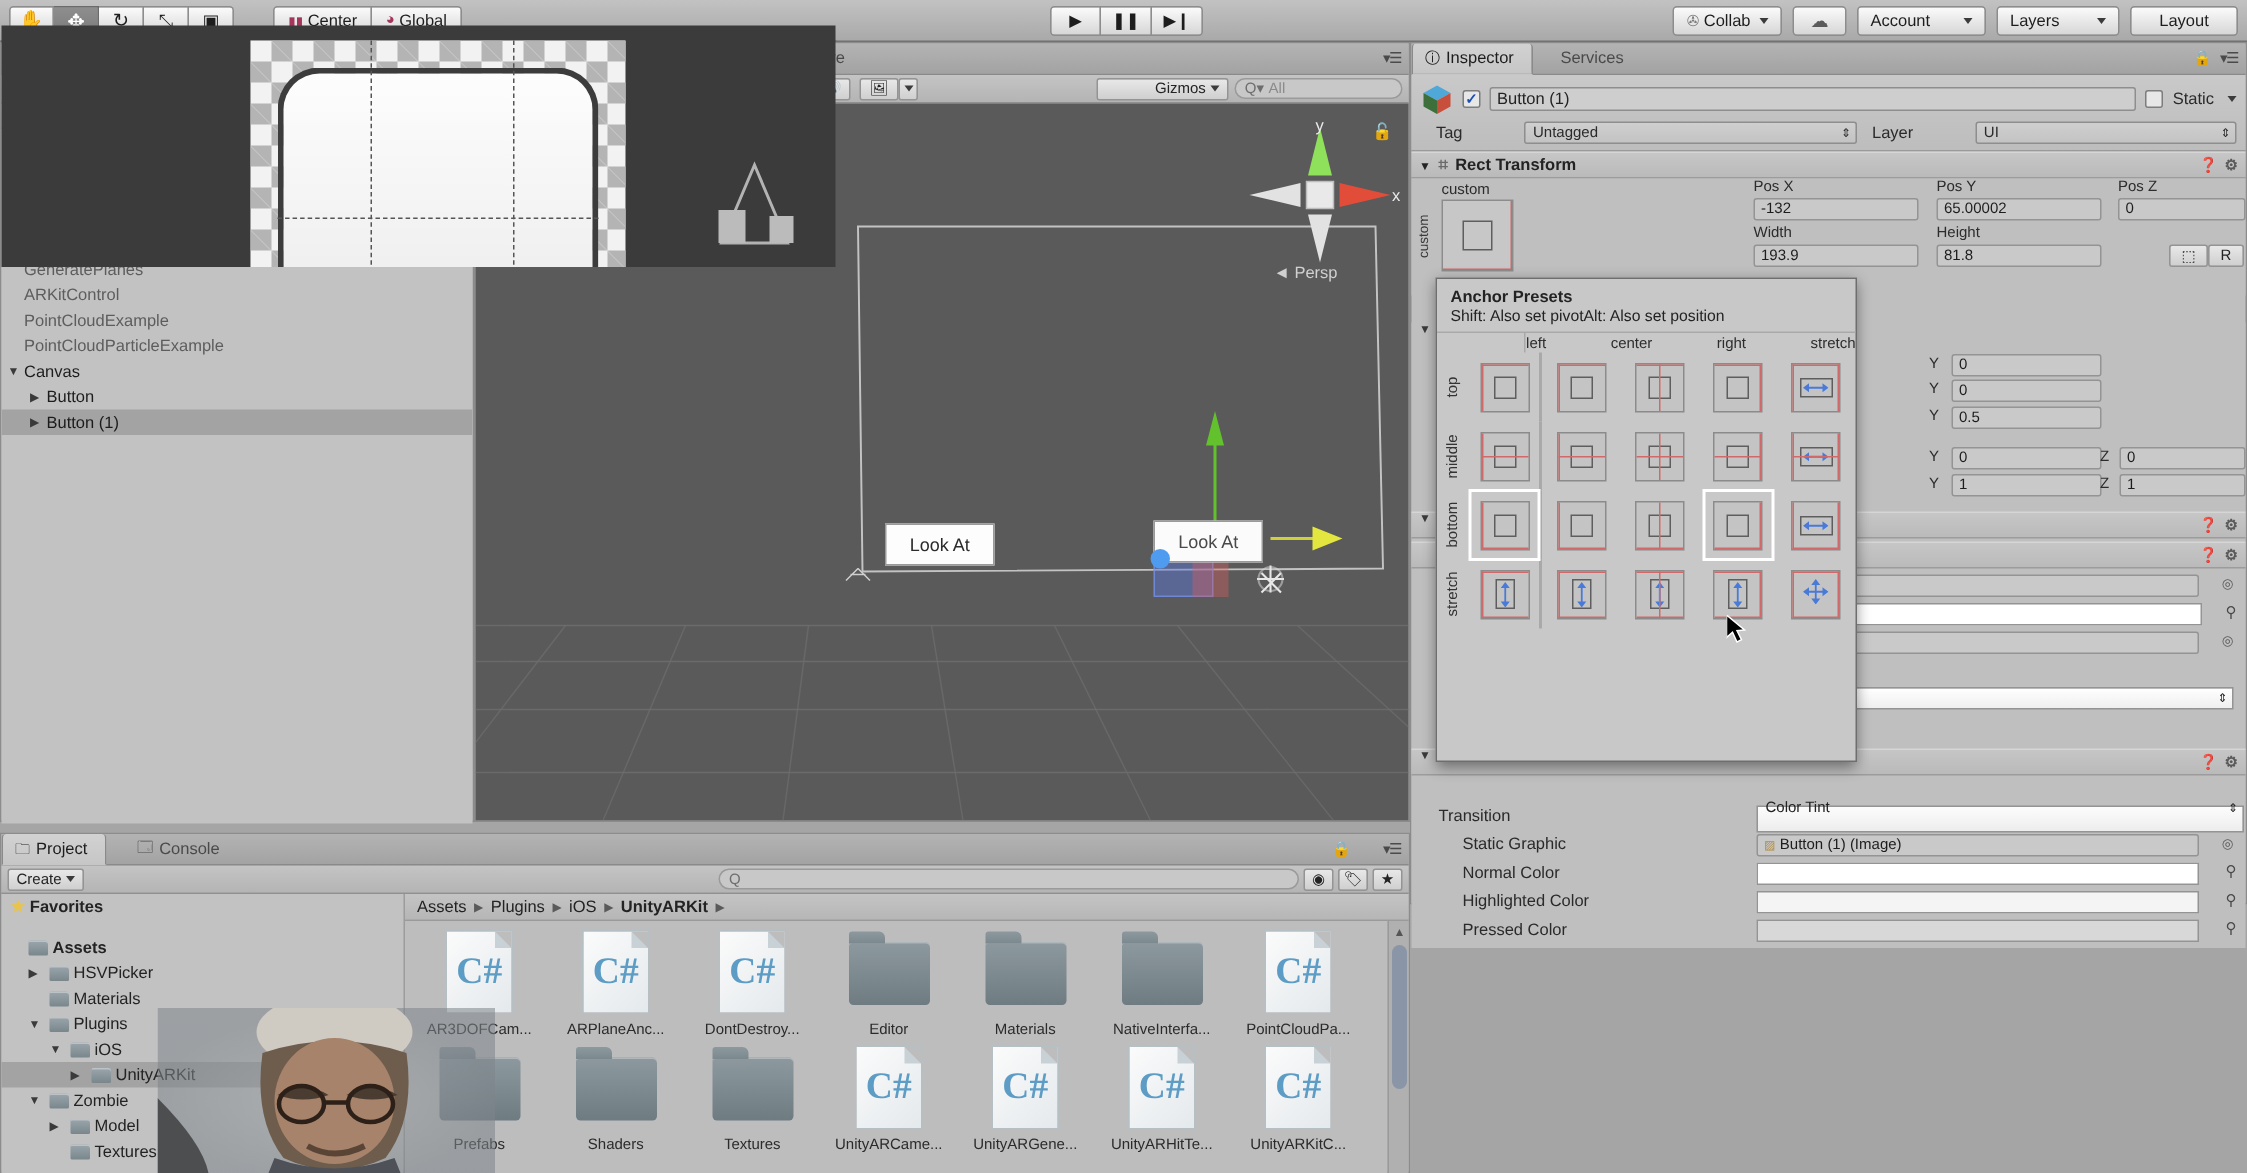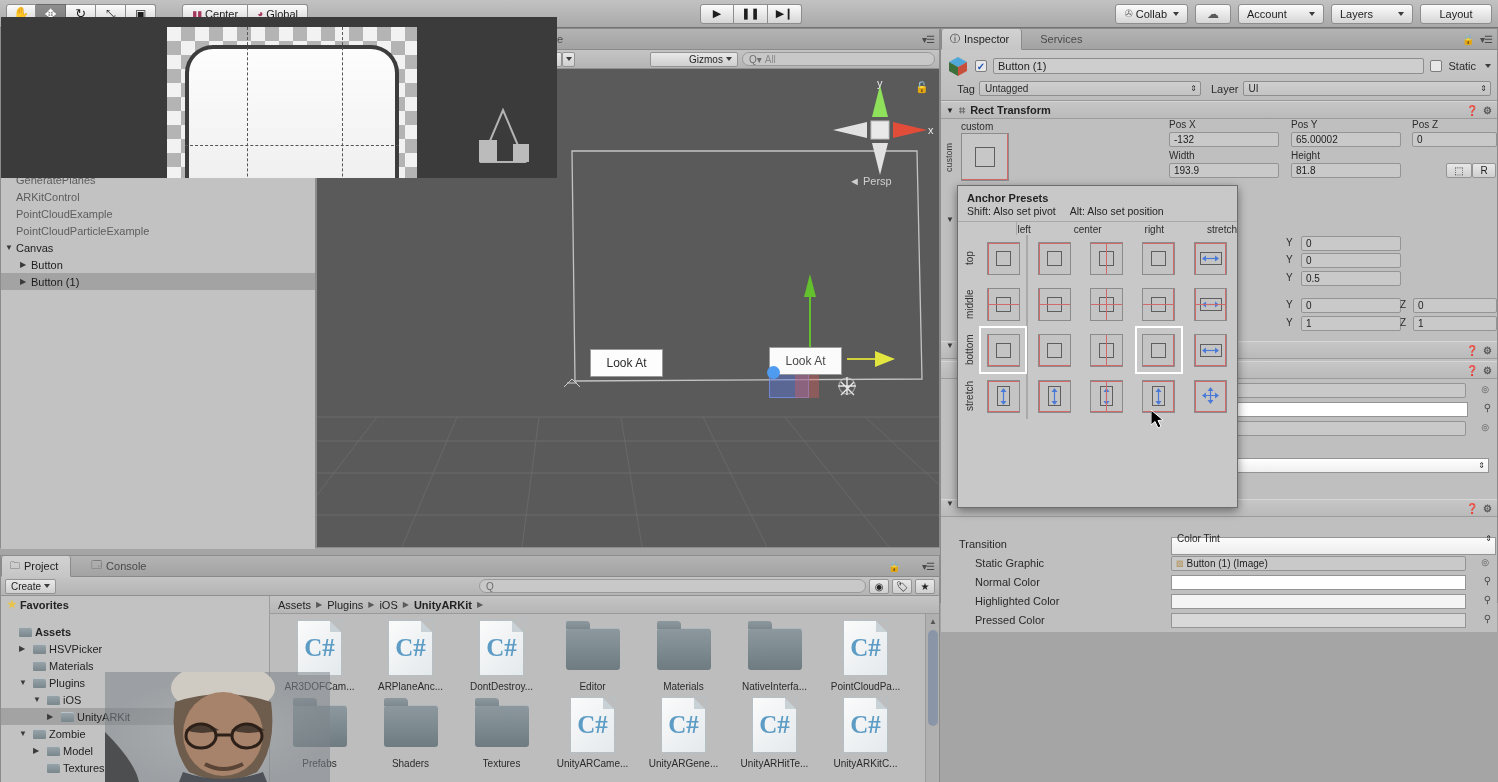--- a/index.html
+++ b/index.html
@@ -95,37 +95,37 @@
   .insphdr { background:linear-gradient(#c9c9c9,#bdbdbd); padding:5px 6px 4px 6px; border-bottom:1px solid #9a9a9a; }
   .inspname { display:flex; align-items:center; gap:6px; }
   .cube { width:22px;height:22px; position:relative; flex:none;}
   .namefield { flex:1; height:16px; background:#cecece; border:1px solid #8e8e8e; border-radius:2px;
                font-size:11px; padding:1px 4px; }
   .cbox { width:12px;height:12px; background:#e7e7e7; border:1px solid #7d7d7d; border-radius:2px;
           display:flex;align-items:center;justify-content:center;color:#1b4fb5;font-size:10px;font-weight:bold;}
   .taglayer { display:flex; align-items:center; gap:4px; margin-top:4px; font-size:11px;}
   .dd { height:15px; background:linear-gradient(#cfcfcf,#c3c3c3); border:1px solid #8e8e8e;
         border-radius:2px; display:flex;align-items:center;justify-content:space-between;
-        padding:0 3px 0 5px; font-size:10px; color:#2a2a2a;}
+        padding:0 3px 0 5px; font-size:10px; color:#2a2a2a;margin-left:37px;}
   .comphdr { height:18px; background:linear-gradient(#c6c6c6,#bababa); border-top:1px solid #d6d6d6;
              border-bottom:1px solid #9c9c9c; display:flex; align-items:center; gap:5px; padding:0 5px;
              font-weight:bold; font-size:11px;}
   .field { height:15px; background:#c9c9c9; border:1px solid #949494; border-radius:2px;
            font-size:10px; padding:1px 4px; color:#1d1d1d; }
   .flabel { font-size:10px; color:#2c2c2c; }
   .rowlbl { font-size:11px; color:#2a2a2a; }
 
   
   #anchorpop {
     position:absolute; left:957px; top:185px; width:281px; height:323px;
     background:#c8c8c8; border:1px solid #6e6e6e;
     box-shadow:0 3px 9px rgba(0,0,0,.45); z-index:50;
   }
   .apTitle { font-weight:bold; font-size:11px; padding:6px 0 1px 9px; }
-  .apHint { font-size:10.5px; padding:0 0 4px 9px; display:flex; gap:14px; }
+  .apHint { font-size:10.5px; padding:0 0 4px 9px; display:flex; }
   .colhdr { display:grid; grid-template-columns:repeat(4,1fr); font-size:10px; color:#2d2d2d;
             text-align:center; padding-top:2px;gap:43px;}
   .cell { width:46px;height:46px; display:flex;align-items:center;justify-content:center; position:relative;}
   .cellbox { width:33px;height:33px; border:1px solid #8b8b8b; background:#c4c4c4;
              position:relative; display:flex;align-items:center;justify-content:center;}
   .inner { width:15px;height:15px; border:1.5px solid #5e5e5e; background:transparent;}
   .cell.hl { outline:2px solid #fff; outline-offset:-1px; background:#c8c8c8; }
   .rline { position:absolute; background:#d06a6a; }
   .rowlabels { writing-mode:vertical-rl; transform:rotate(180deg); font-size:10px; color:#333;
                display:flex; align-items:center; justify-content:center; height:46px;}
@@ -330,21 +330,21 @@
       </div>
       <div class="sbtn" style="margin-left:4px;width:26px;justify-content:center">
         <span>2D</span>
       </div>
       <div class="sbtn" style="margin-left:3px;width:24px;justify-content:center">☀</div>
       <div class="sbtn" style="margin-left:3px;width:24px;justify-content:center">🔊</div>
       <div class="sbtn" style="margin-left:6px;width:26px;justify-content:center">🖼</div>
       <div class="sbtn" style="width:13px;justify-content:center">
         <span class="caret" style="margin:0"></span>
       </div>
-      <div class="sbtn" style="margin-left:75px;padding-left:38px;">
+      <div class="sbtn" style="margin-left:119px;padding-left:38px;">
         <span>Gizmos</span>
         <span class="caret"></span>
       </div>
       <div class="searchbox" style="margin-left:4px">
         <span style="color:#6e6e6e;margin-right:3px">Q▾</span>
         <span>All</span>
       </div>
     </div>
 
     <div class="sceneview">

